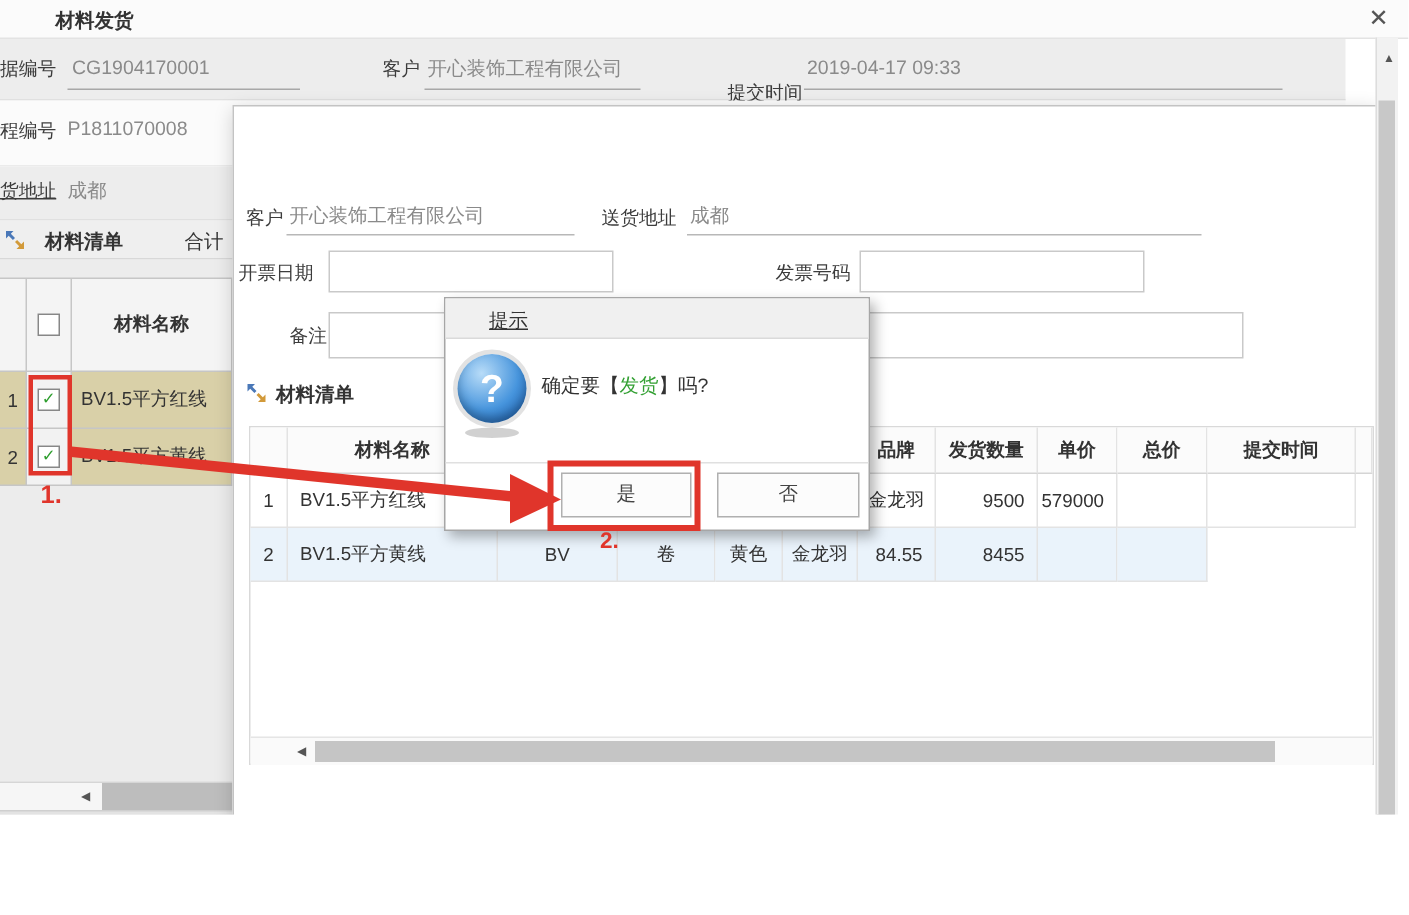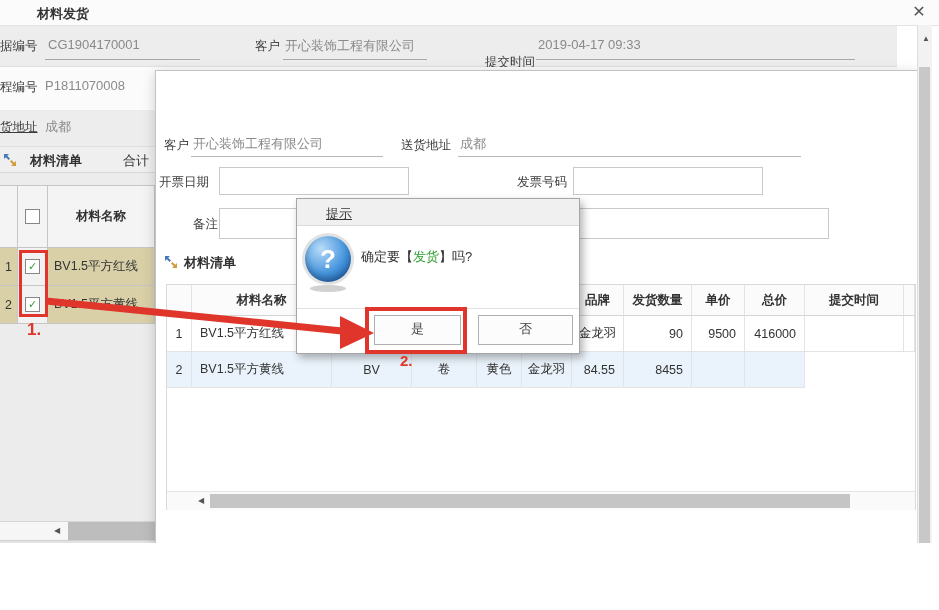--- a/index.html
+++ b/index.html
@@ -196,23 +196,22 @@
         <div class="dcell"></div>
       </div>
       <div class="drow ddata">
         <div class="dcell">1</div>
         <div class="dcell a-left">BV1.5平方红线</div>
         <div class="dcell"></div>
         <div class="dcell"></div>
         <div class="dcell"></div>
         <div class="dcell"></div>
         <div class="dcell">金龙羽</div>
-        <div class="dcell a-right">90</div>
         <div class="dcell a-right">9500</div>
-        <div class="dcell a-right">416000</div>
+        <div class="dcell a-right">579000</div>
         <div class="dcell"></div>
         <div class="dcell"></div>
       </div>
       <div class="drow ddata row-sel">
         <div class="dcell">2</div>
         <div class="dcell a-left">BV1.5平方黄线</div>
         <div class="dcell">BV</div>
         <div class="dcell">卷</div>
         <div class="dcell">黄色</div>
         <div class="dcell">金龙羽</div>

